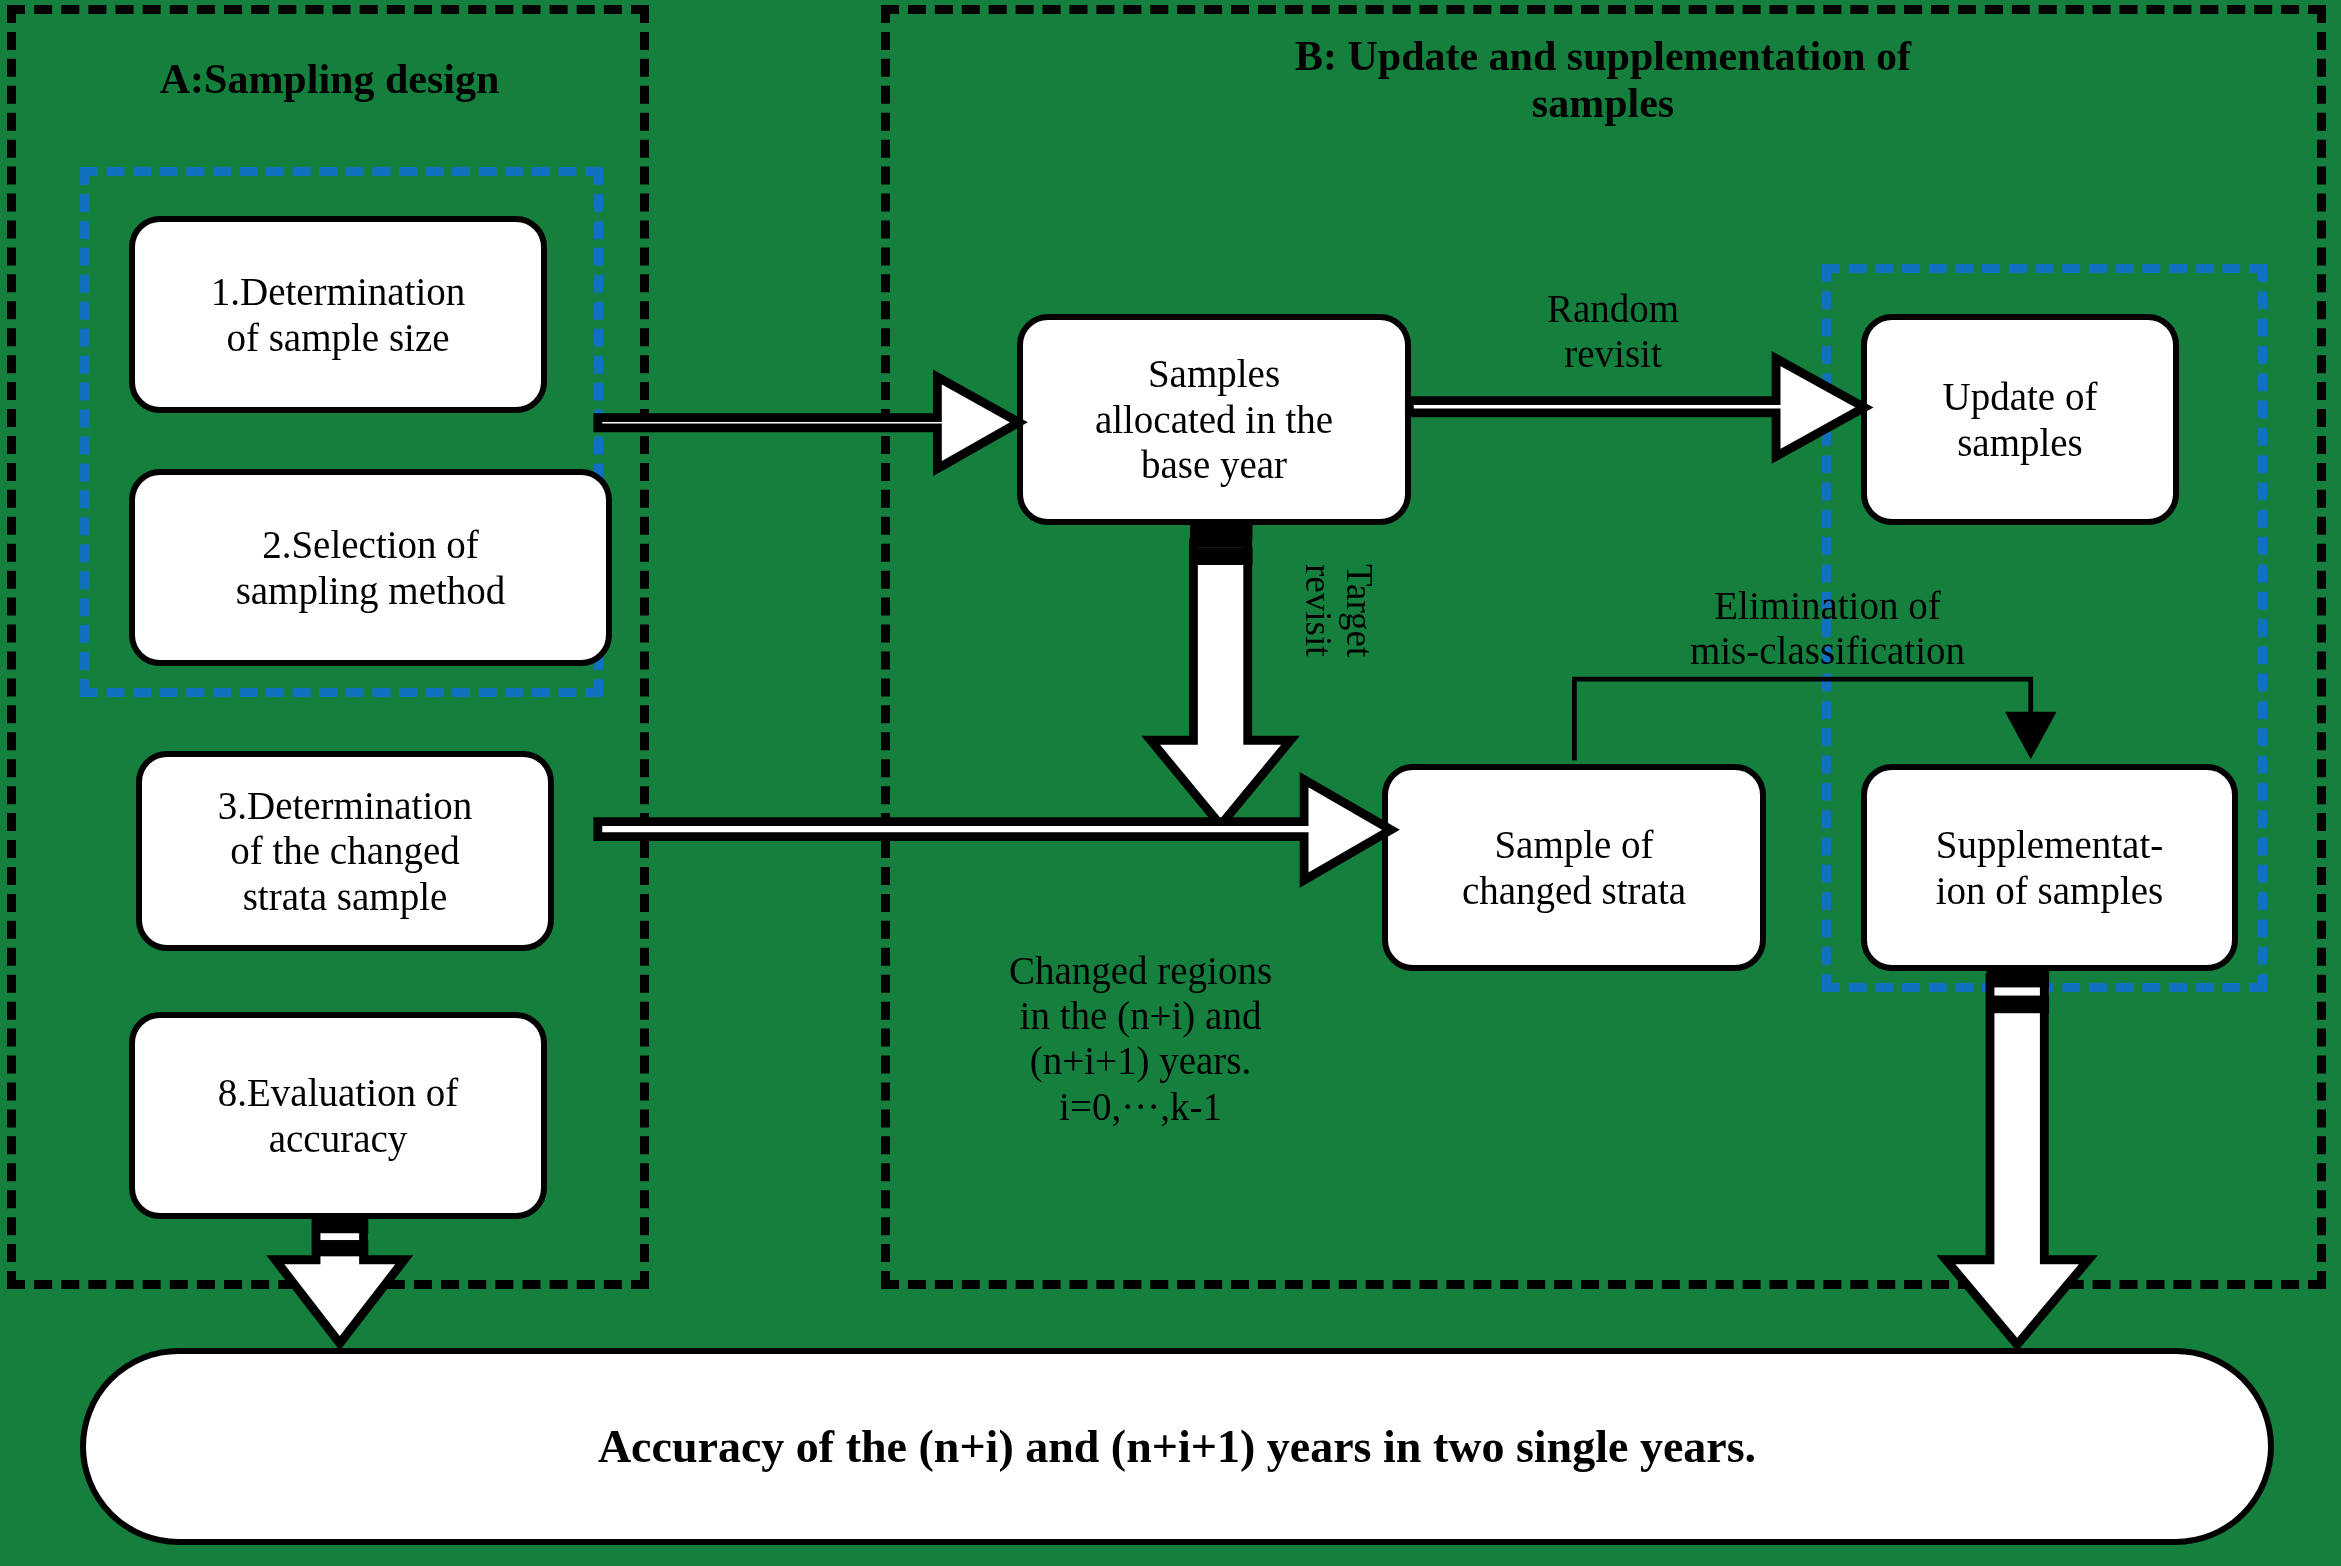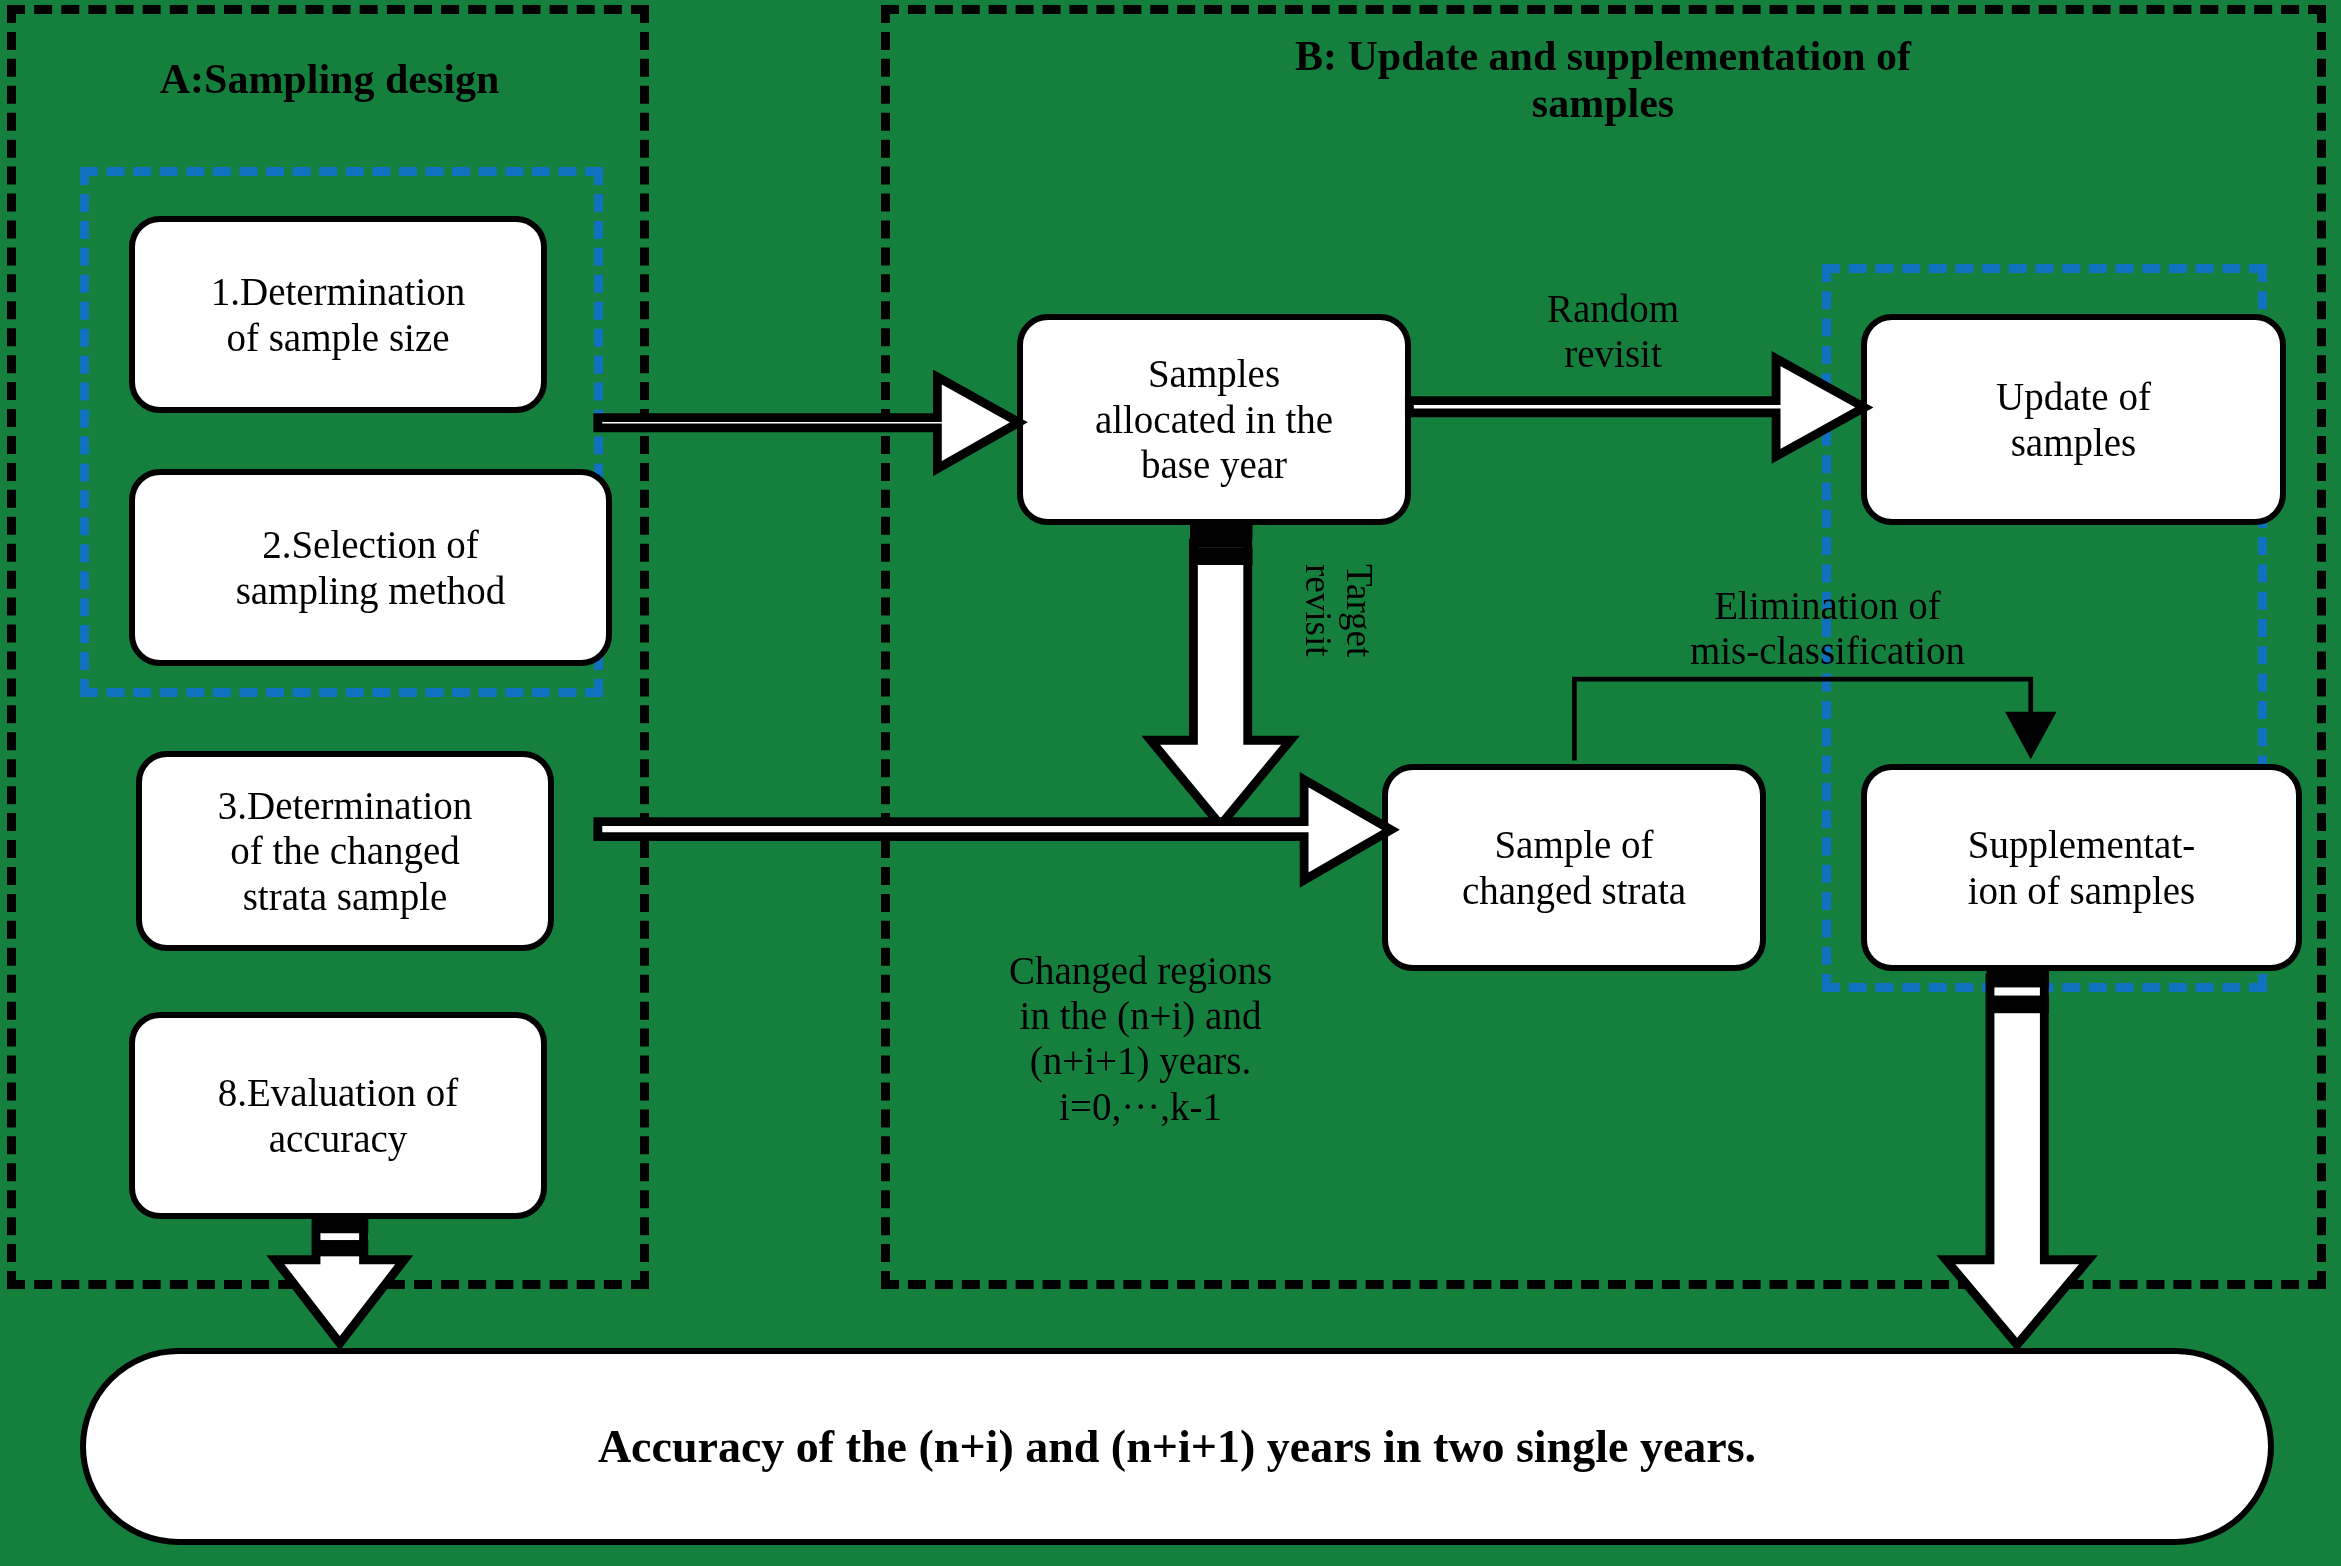--- a/index.html
+++ b/index.html
@@ -106,27 +106,27 @@
   <div class="panel-dashed" style="left:881px; top:5.4px; width:1445px; height:1284px;"></div>
   <div class="panel-title" style="left:924px; top:33px; width:1358px; font-size:42px;">B: Update and supplementation of
 samples</div>
 
   <div class="blue-dashed" style="left:1822px; top:264px; width:445px; height:728px;"></div>
 
   <div class="box" style="left:1017px; top:314px; width:394px; height:211px; font-size:39px;">Samples
 allocated in the
 base year</div>
 
-  <div class="box" style="left:1861px; top:314px; width:425px; height:211px; font-size:39px;">Update of
+  <div class="box" style="left:1861px; top:314px; width:318px; height:211px; font-size:39px;">Update of
 samples</div>
 
   <div class="box" style="left:1382px; top:764px; width:384px; height:207px; font-size:39px;">Sample of
 changed strata</div>
 
-  <div class="box" style="left:1861px; top:764px; width:441px; height:207px; font-size:39px;">Supplementat-
+  <div class="box" style="left:1861px; top:764px; width:377px; height:207px; font-size:39px;">Supplementat-
 ion of samples</div>
 
   <div class="label" style="left:1477px; top:238px; width:272px; font-size:39px;margin-top:48px;">Random
 revisit</div>
 
   <div class="label-rot" style="left:1379px; top:564px; width:170px; font-size:37px;">Target
 revisit</div>
 
   <div class="label" style="left:1583px; top:583px; width:489px; font-size:39px;">Elimination of
 mis-classification</div>

